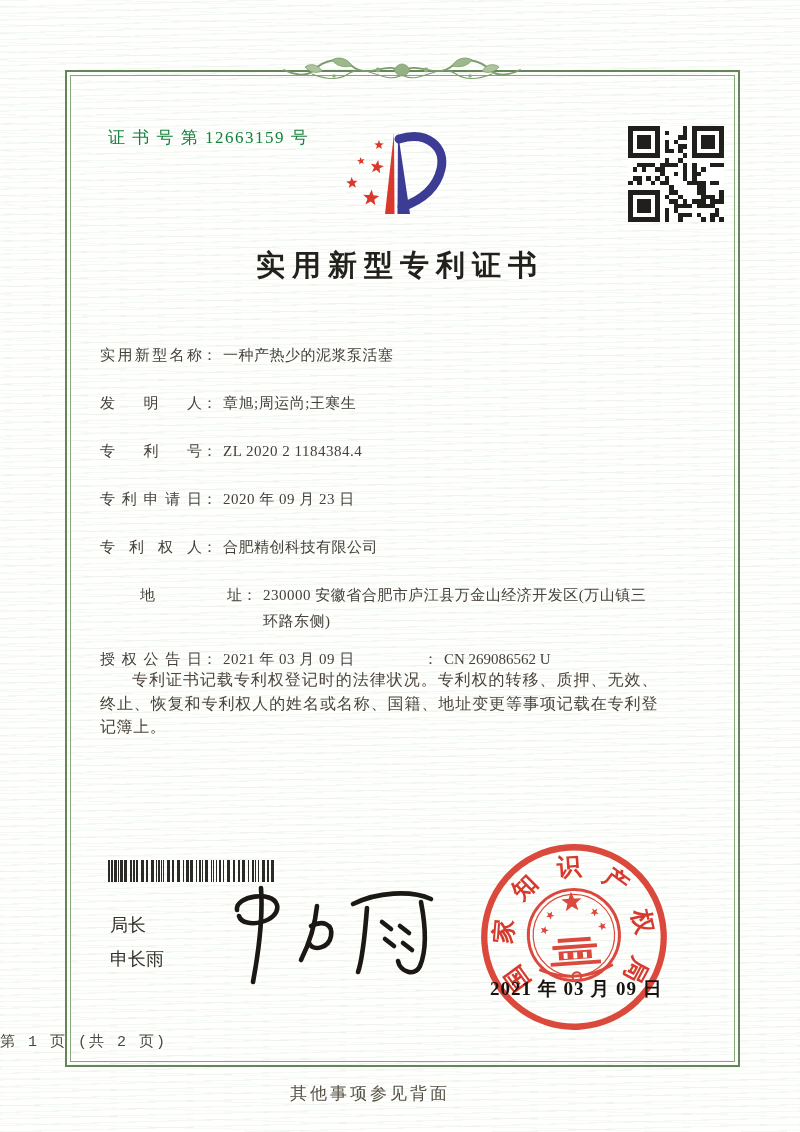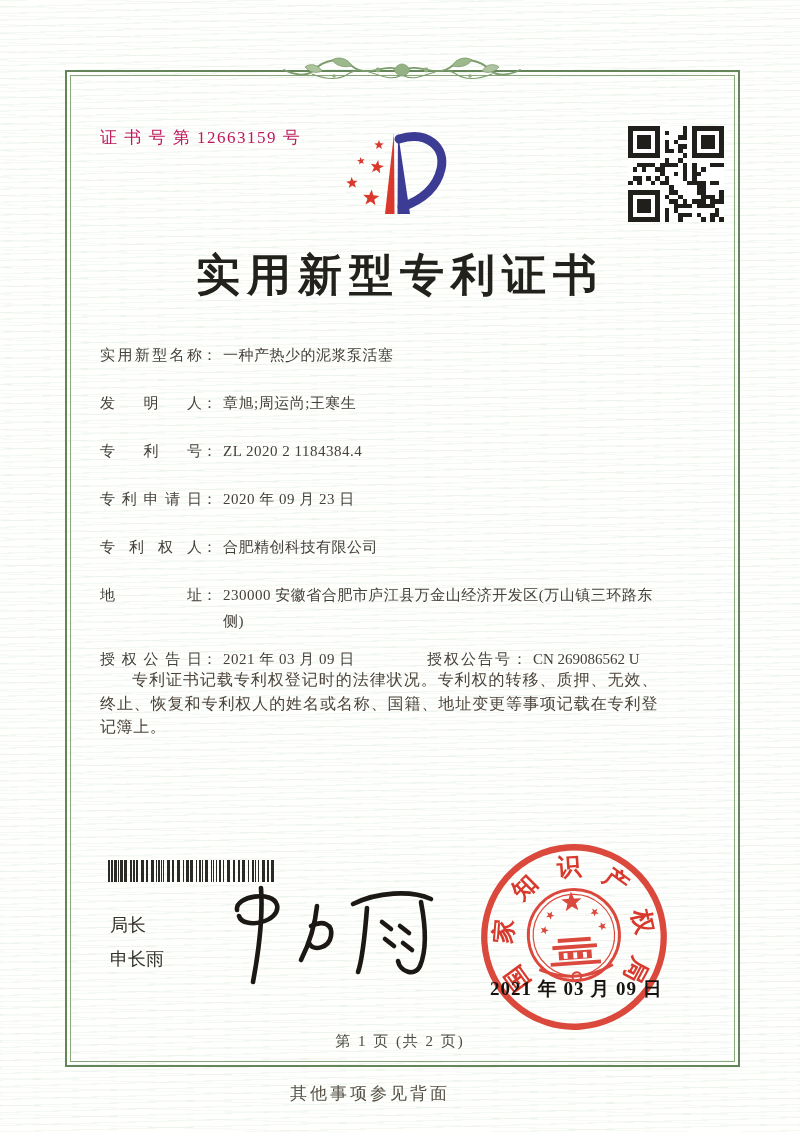--- a/index.html
+++ b/index.html
@@ -29,40 +29,40 @@
       repeating-linear-gradient(181.5deg, rgba(151,190,152,0.07) 0 1.2px, rgba(255,255,255,0) 1.2px 9px);
   }
   .frame{
     position:absolute;left:65px;top:70px;width:675px;height:997px;
     border:2.5px solid var(--border-green);
   }
   .frame-inner{position:absolute;inset:3px;border:1px solid var(--border-green-light);}
   .ornament{position:absolute;left:282px;top:50px;width:240px;height:40px;}
 
   .cert-no{
-    position:absolute;left:100px;top:126px;
-    font-size:17px;letter-spacing:1.5px;color:#be185d;
+    position:absolute;left:108px;top:126px;
+    font-size:17px;letter-spacing:1.5px;color:#15803d;
   }
   .logo{position:absolute;left:330px;top:118px;width:142px;height:114px;}
   .qr{position:absolute;left:628px;top:126px;width:96px;height:96px;}
 
   .title{
     position:absolute;left:0;right:0;top:246px;text-align:center;
-    font-size:44px;font-weight:bold;letter-spacing:7px;color:#23211b;
+    font-size:29px;font-weight:bold;letter-spacing:7px;color:#23211b;
   }
 
   .fields{position:absolute;left:100px;top:342px;width:556px;font-size:15px;color:var(--ink);}
   .f-row{display:flex;line-height:26px;margin-bottom:22px;}
   .f-label{
     display:inline-block;width:102px;flex:none;
     text-align:justify;text-align-last:justify;
   }
   .f-colon{flex:none;margin-right:6px;}
   .f-value{flex:1;letter-spacing:0.5px;}
-  .f-row.addr{margin-bottom:0;}
+  .f-row.addr{margin-bottom:0;margin-left:40px;}
   .f-row.grant{margin-top:12px;margin-bottom:0;}
   .grant-date{flex:none;width:200px;letter-spacing:0.5px;}
   .grant-label2{flex:none;letter-spacing:2px;margin-left:4px;}
 
   .paragraphs{
     position:absolute;left:100px;top:668px;width:558px;
     font-size:16px;line-height:23.5px;text-align:justify;
     color:#4b443a;letter-spacing:0.6px;
   }
   .paragraphs p{text-indent:2em;margin:0;}
@@ -77,22 +77,22 @@
     fill:var(--seal-red);font-size:25px;font-weight:bold;
     text-anchor:middle;dominant-baseline:central;
     font-family:"Liberation Serif","DejaVu Serif",serif;
   }
   .seal-date{
     position:absolute;left:490px;top:976px;z-index:5;
     font-size:19px;font-weight:bold;letter-spacing:1px;color:#17130e;
   }
 
   .page-footer{
-    position:absolute;left:0;right:0;top:1032px;text-align:center;
-    font-size:15px;letter-spacing:2px;color:#4c4a41;
+    position:absolute;left:0;right:0;top:1032px;
+    font-size:15px;letter-spacing:2px;color:#4c4a41;font-family:Liberation Mono, monospace;
   }
   .back-note{
     position:absolute;left:0;right:0;top:1082px;text-align:center;
     font-size:17px;letter-spacing:3px;color:#565044;transform:translateX(-30px);
   }
 </style>
 </head>
 <body>
 
 <div class="page">
@@ -188,21 +188,20 @@
     <div class="f-row addr">
       <span class="f-label">地址</span>
         <span class="f-colon">：</span>
       <span class="f-value">230000 安徽省合肥市庐江县万金山经济开发区(万山镇三环路东侧)</span>
     </div>
 
     <div class="f-row grant">
       <span class="f-label">授权公告日</span>
         <span class="f-colon">：</span>
       <span class="grant-date">2021 年 03 月 09 日</span>
-      <span class="grant-label2">授权公告号</span>
         <span class="f-colon">：</span>
       <span>CN 269086562 U</span>
     </div>
   </div>
 
   <div class="paragraphs">
     <p>专利证书记载专利权登记时的法律状况。专利权的转移、质押、无效、终止、恢复和专利权人的姓名或名称、国籍、地址变更等事项记载在专利登记簿上。</p>
   </div>
 
   <svg class="barcode" viewBox="0 0 168 22" preserveAspectRatio="none">

